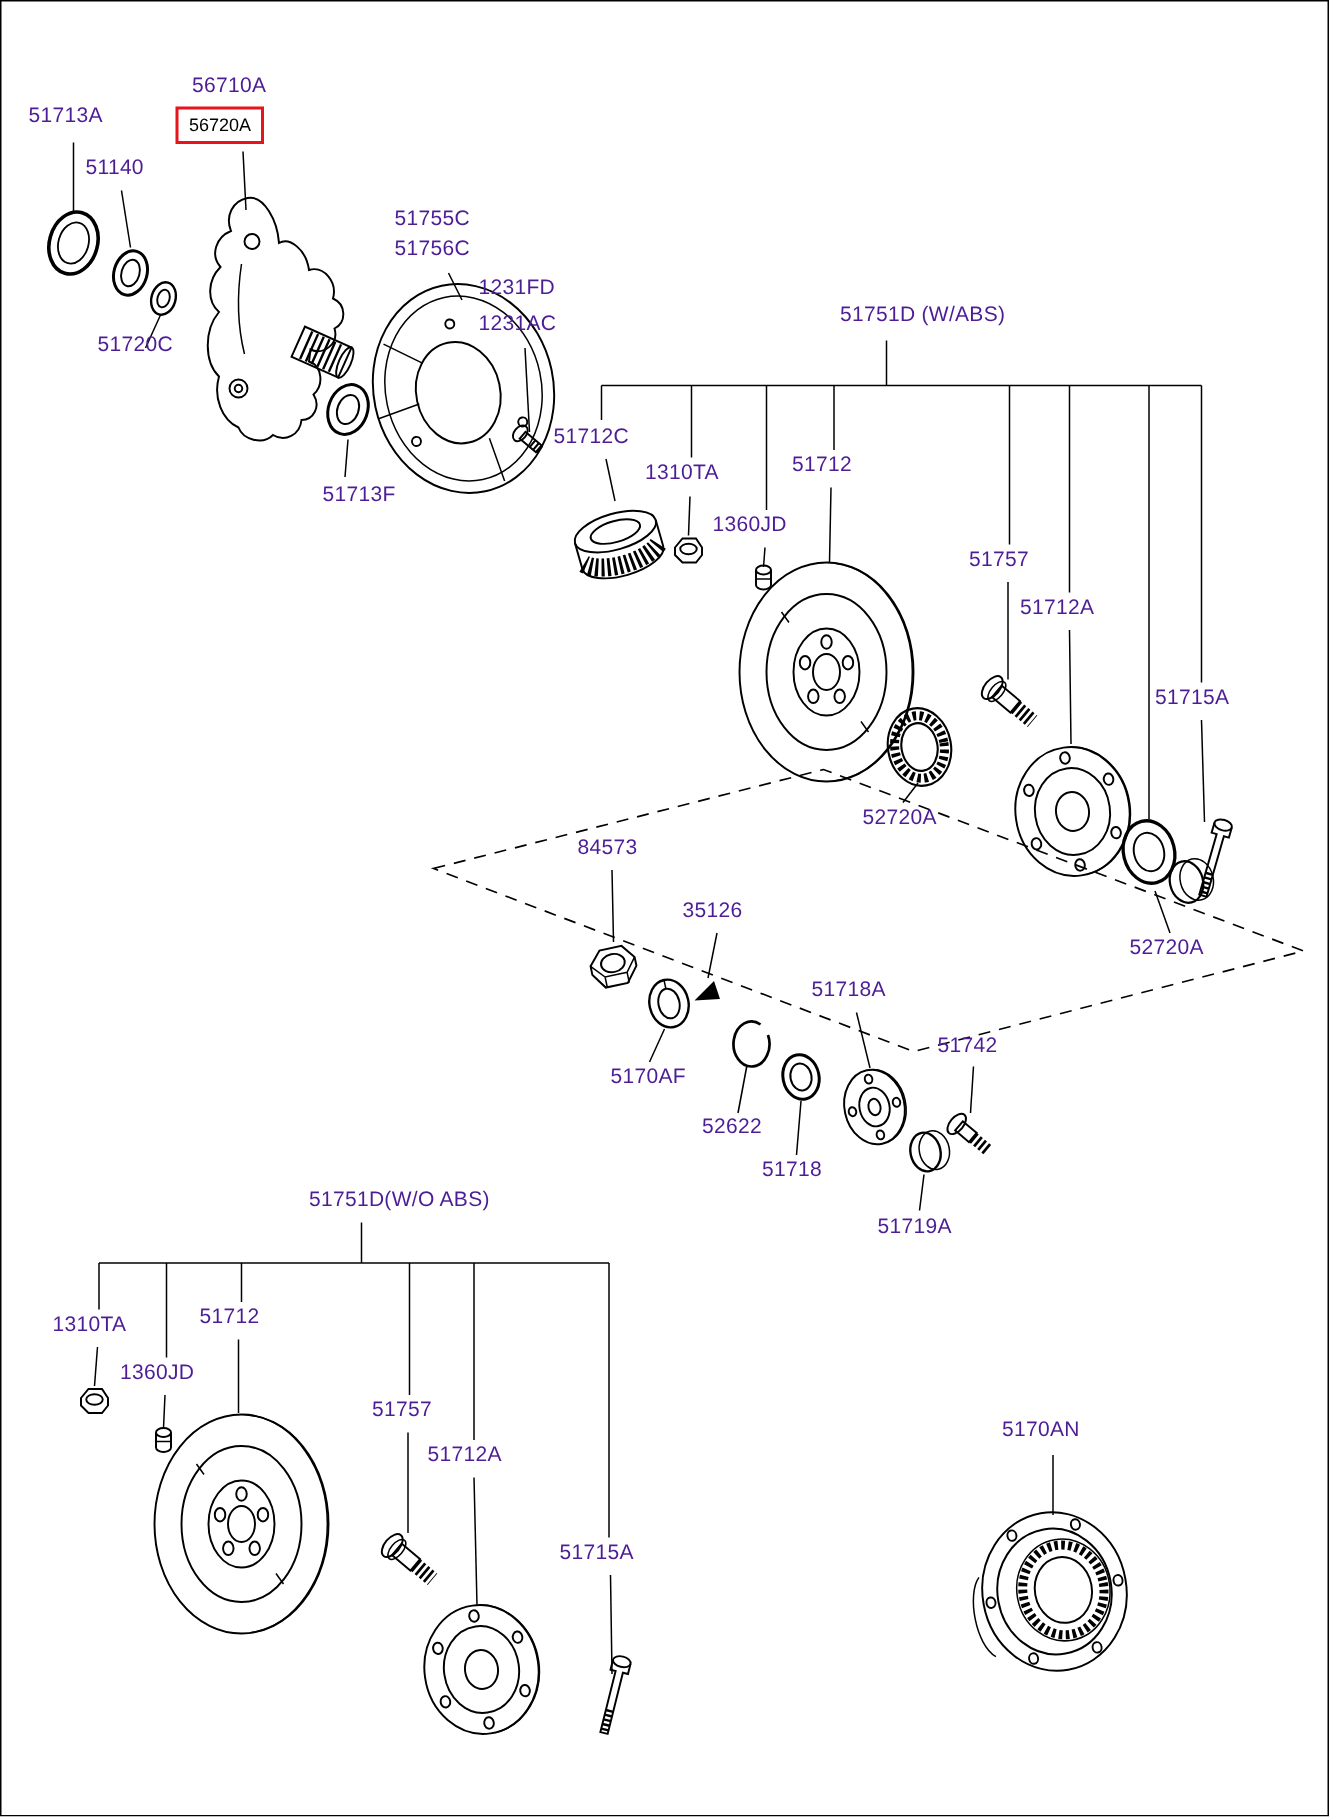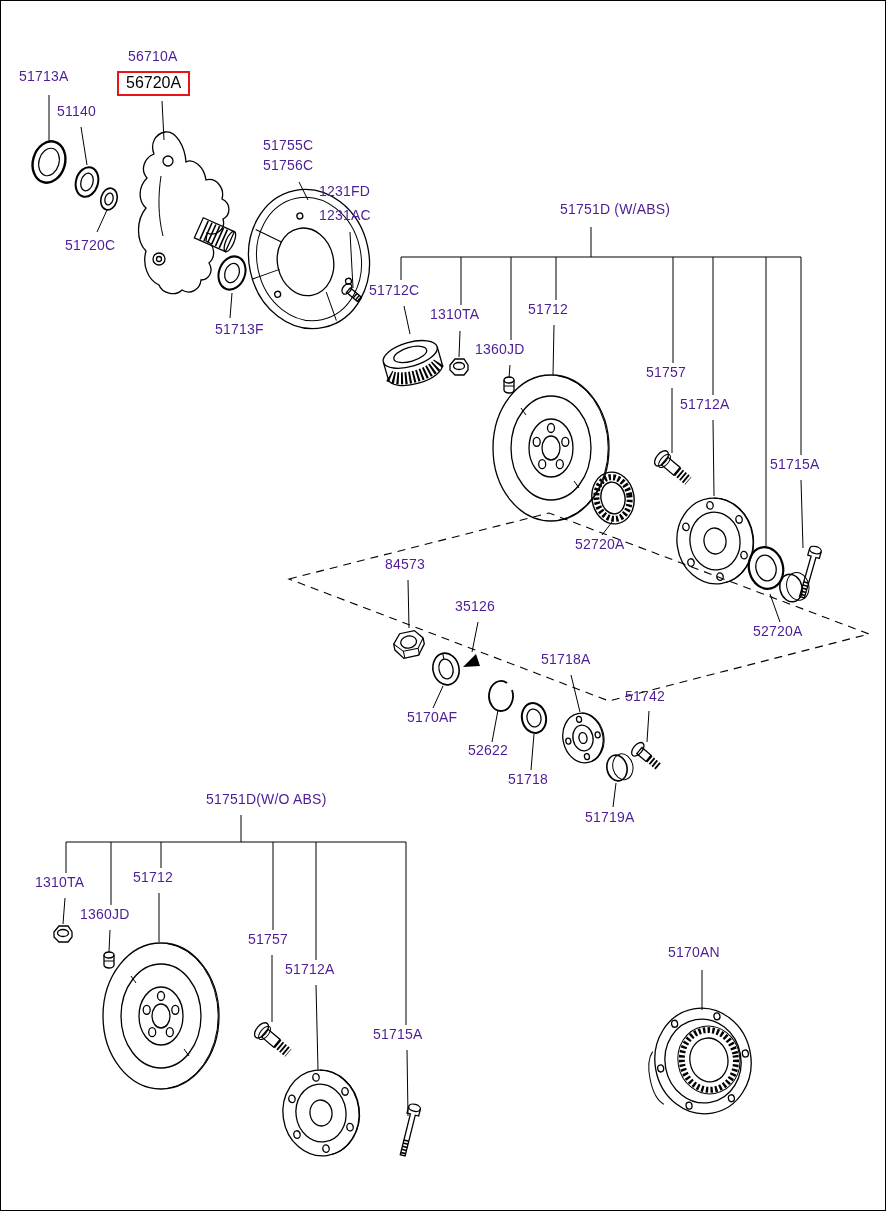--- a/index.html
+++ b/index.html
@@ -2,21 +2,21 @@
 <html><head>
 <meta charset="utf-8">
 <style>
   * { margin:0; padding:0; box-sizing:border-box; }
   html,body { background:#fff; }
   body { font-family:"Liberation Sans", sans-serif; }
   .canvas { position:relative; width:886px; height:1211px; background:#fff; border:1px solid #000; overflow:hidden; }
   .canvas svg { position:absolute; left:0; top:0; }
   .lbl { position:absolute; font-size:14px; color:#4c1d95; white-space:nowrap; line-height:1.15; letter-spacing:.2px; z-index:3; }
   .hl { position:absolute; border:2px solid #e8141c; padding:1px 7px 2px 7px; z-index:3; background:#fff0; }
-  .hl span { font-size:16px; color:#000; white-space:nowrap; }
+  .hl span { font-size:12px; color:#000; white-space:nowrap; }
 </style>
 </head>
 <body>
 
 <div class="canvas">
 
   <svg width="886" height="1211" viewBox="0 0 886 1211">
     <g stroke="#000" fill="none" stroke-width="1.3">
 
       <g stroke-width="1">
@@ -299,21 +299,21 @@
 
     </g>
   </svg>
 
   <div class="lbl" style="left:18px;top:67px">51713A</div>
   <div class="lbl" style="left:127px;top:47px">56710A</div>
   <div class="hl" style="left:116px;top:70px">
     <span>56720A</span>
   </div>
   <div class="lbl" style="left:56px;top:102px">51140</div>
-  <div class="lbl" style="left:64px;top:236px">51720C</div>
+  <div class="lbl" style="left:64px;top:220px">51720C</div>
   <div class="lbl" style="left:262px;top:136px">51755C</div>
   <div class="lbl" style="left:262px;top:156px">51756C</div>
   <div class="lbl" style="left:318px;top:182px">1231FD</div>
   <div class="lbl" style="left:318px;top:206px">1231AC</div>
   <div class="lbl" style="left:214px;top:320px">51713F</div>
 
   <div class="lbl" style="left:559px;top:200px">51751D (W/ABS)</div>
   <div class="lbl" style="left:368px;top:281px">51712C</div>
   <div class="lbl" style="left:429px;top:305px">1310TA</div>
   <div class="lbl" style="left:474px;top:340px">1360JD</div>

